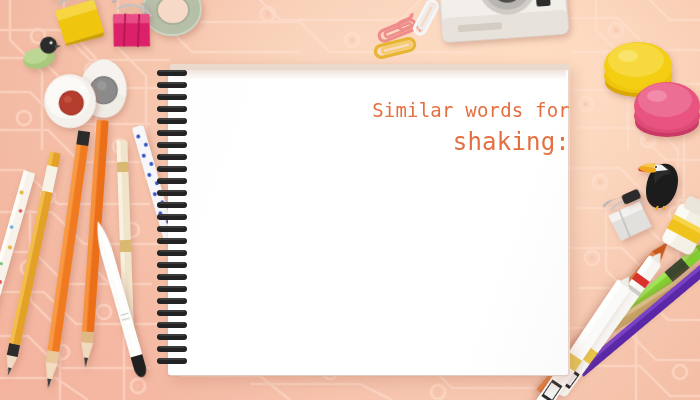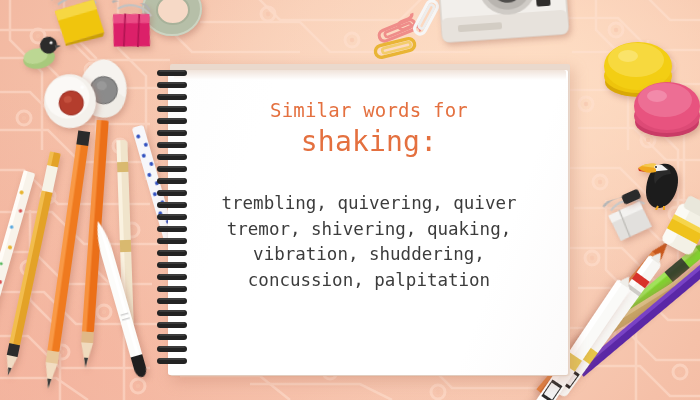--- a/index.html
+++ b/index.html
@@ -87,38 +87,38 @@
   }
   .spiral svg { display:block; }
 
   
   .card-text {
     position: absolute;
     left: 168px;
     top: 62px;
     width: 402px;
     height: 316px;
-    text-align: center;
+    text-align: right;
     color: #3a3a3a;
   }
   .title-line1 {
     position: absolute;
     left: 0; right: 0;
     top: 37px;
     font-size: 19px;
     line-height: 22px;
     letter-spacing: 0.2px;
     color: #e4703f;
     white-space: nowrap;
   }
   .title-line2 {
     position: absolute;
     left: 0; right: 0;
     top: 66px;
-    font-size: 28px;
+    font-size: 24px;
     line-height: 28px;
     letter-spacing: 0.2px;
     color: #e4703f;
     white-space: nowrap;
   }
   .synonyms {
     position: absolute;
     left: 14px; right: 14px;
     top: 129px;
     font-size: 17.5px;
@@ -599,22 +599,16 @@
           <rect x="8" y="280" width="26" height="2" rx="1"></rect>
           <rect x="8" y="292" width="26" height="2" rx="1"></rect>
         </g>
       </svg>
     </div>
   </div>
 
   <div class="card-text">
     <div class="title-line1">Similar words for</div>
     <div class="title-line2">shaking:</div>
-    <div class="synonyms">
-      <div class="syn-line">trembling, quivering, quiver</div>
-      <div class="syn-line">tremor, shivering, quaking,</div>
-      <div class="syn-line">vibration, shuddering,</div>
-      <div class="syn-line">concussion, palpitation</div>
-    </div>
   </div>
 
 
 </div>
 
 </body></html>

